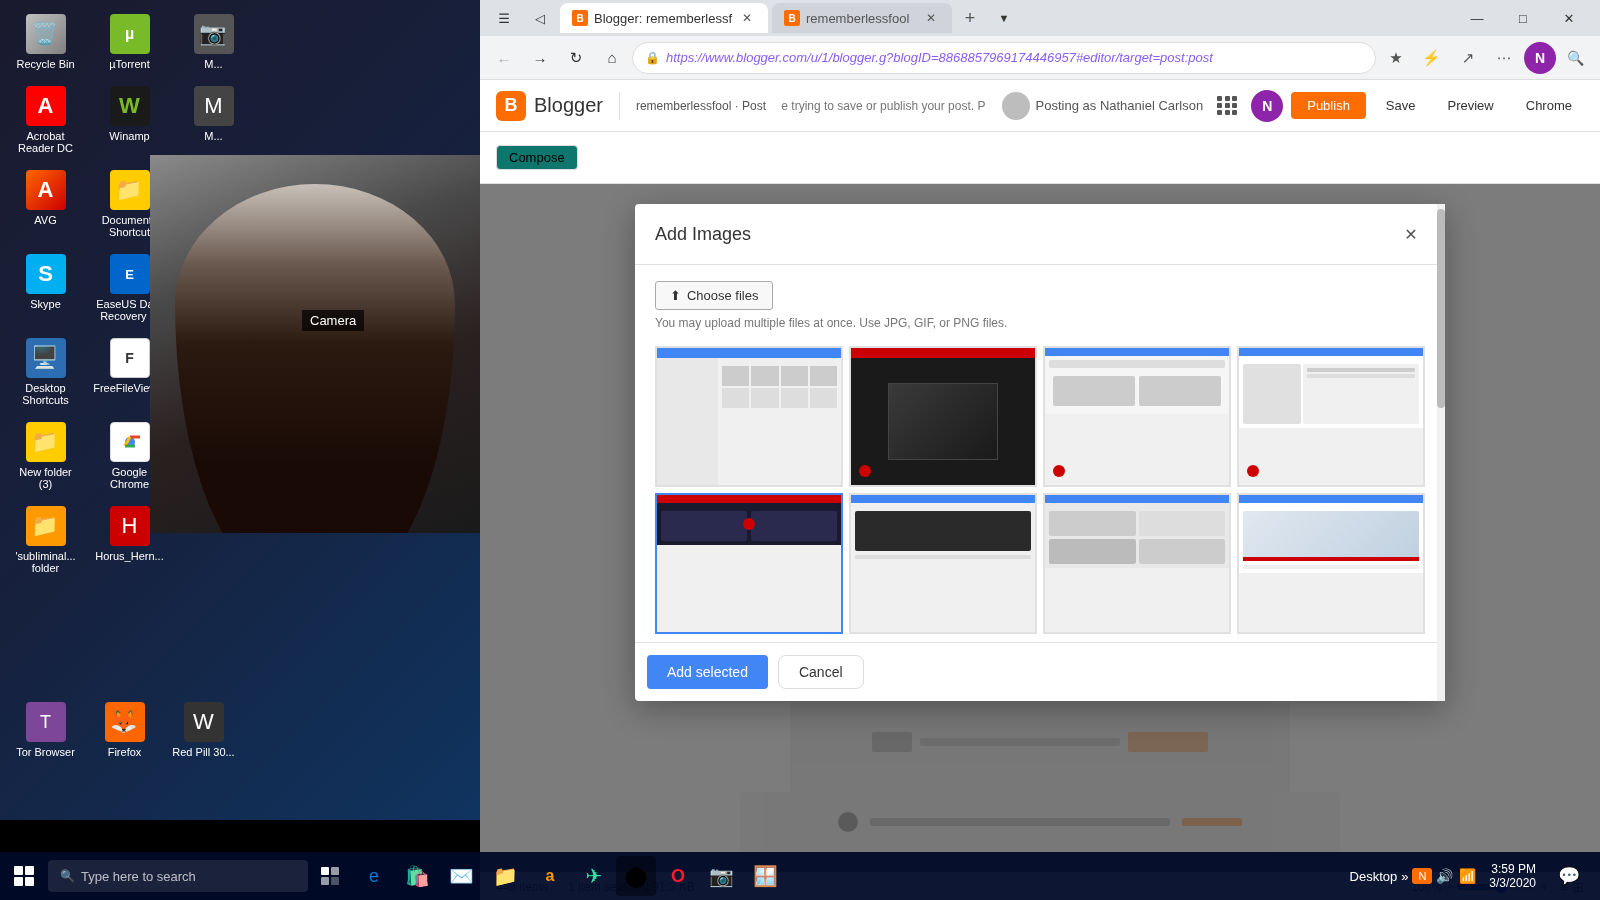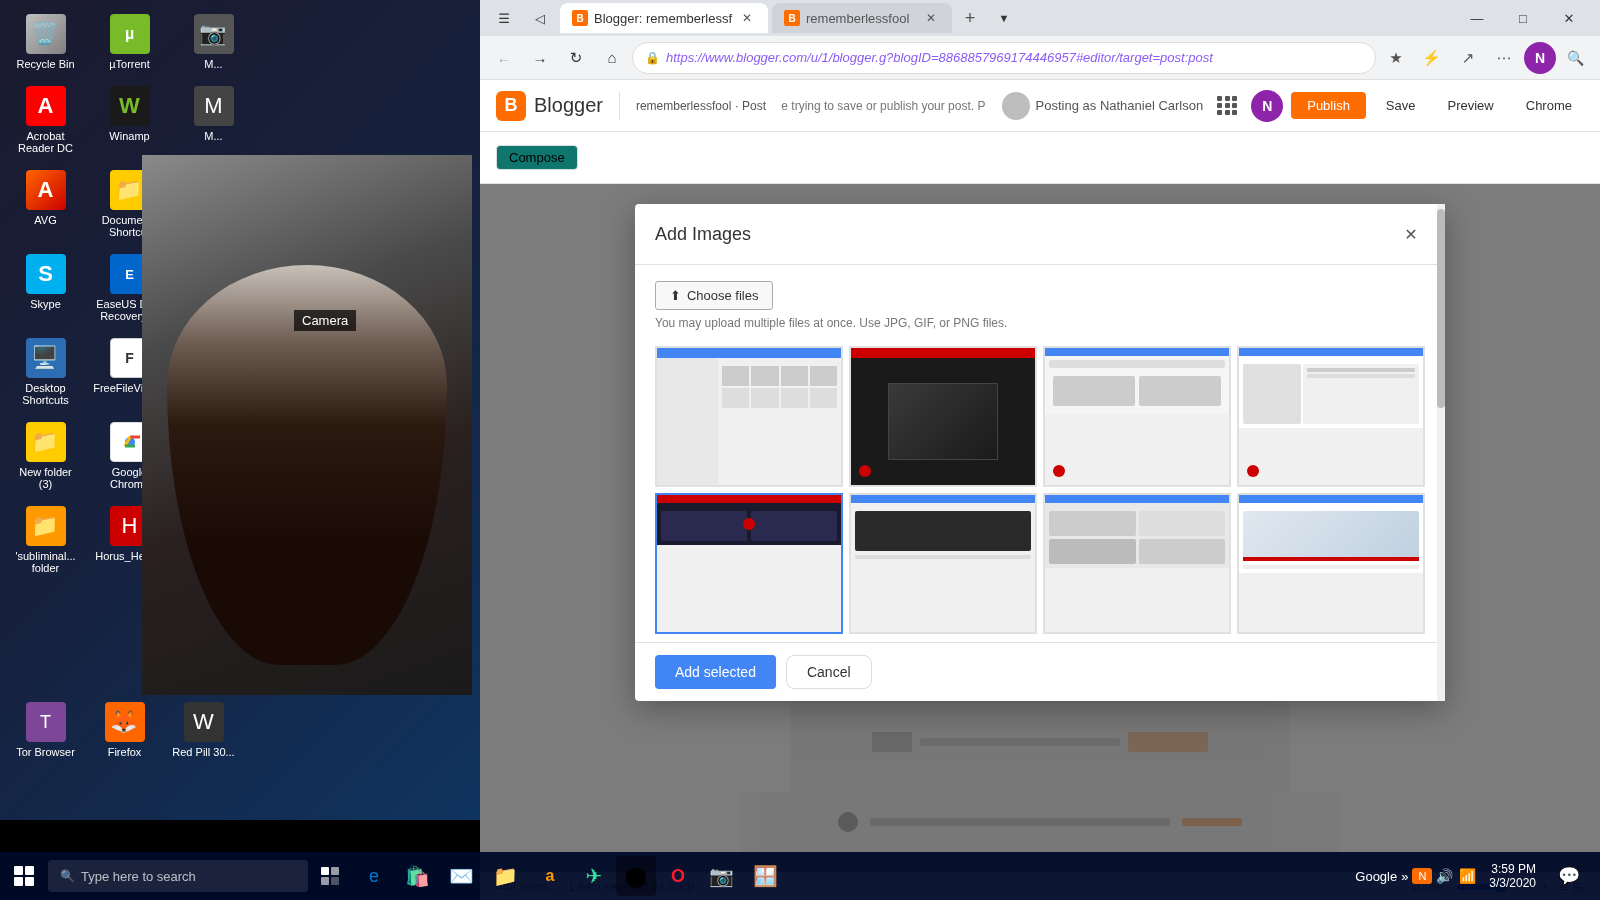--- a/index.html
+++ b/index.html
@@ -53,24 +53,24 @@
     .icon-newfolder { background: #ffcc00; }
     .icon-chrome { background: #fff; }
     .icon-subliminal { background: #ff9900; }
     .icon-horus { background: #cc0000; }
     .icon-tor { background: #7d4698; }
     .icon-firefox { background: #ff6600; }
 
     
     .webcam-area {
       position: absolute;
-      left: 142px;
+      left: 150px;
       top: 155px;
       width: 330px;
-      height: 540px;
+      height: 378px;
       background: #2a2a2a;
       overflow: hidden;
     }
     .webcam-feed {
       width: 100%;
       height: 100%;
       background: linear-gradient(160deg, #8a8a8a 0%, #4a4a4a 30%, #2a2020 60%, #1a1a1a 100%);
       display: flex;
       align-items: center;
       justify-content: center;
@@ -534,21 +534,21 @@
       background: #cc0000;
       border-radius: 50%;
       top: 50%;
       left: 50%;
       transform: translate(-50%, -50%);
       z-index: 10;
     }
 
     
     .modal-footer {
-      padding: 12px 20px;
+      padding: 12px 12px;
       border-top: 1px solid #e0e0e0;
       display: flex;
       gap: 10px;
     }
     .btn-add-selected {
       background: #4285f4;
       color: #fff;
       border: none;
       padding: 8px 20px;
       border-radius: 4px;
@@ -1127,21 +1127,21 @@
     <div class="win-taskbar-icon" style="color:#ff9900;font-weight:bold;font-size:16px;">a</div>
     <div class="win-taskbar-icon" style="color:#34e0a1;">✈</div>
     <div class="win-taskbar-icon" style="width:40px;height:40px;background:rgba(0,0,0,0.4);display:flex;align-items:center;justify-content:center;border-radius:4px;">⬤</div>
     <div class="win-taskbar-icon" style="color:#ff1b2d;font-size:18px;font-weight:bold;">O</div>
     <div class="win-taskbar-icon">📷</div>
     <div class="win-taskbar-icon">🪟</div>
   </div>
 
   <div class="win-taskbar-right">
     <div style="display:flex;align-items:center;gap:4px;color:#fff;font-size:13px;">
-      <span>Google</span>
+      <span>Desktop</span>
       <span>»</span>
     </div>
     <div style="background:#ff6c00;color:#fff;font-size:11px;border-radius:3px;padding:2px 6px;">N</div>
     <div class="win-sys-icons">
       <span style="cursor:pointer;">🔊</span>
       <span style="cursor:pointer;">📶</span>
     </div>
     <div class="win-clock">
       <div>3:59 PM</div>
       <div>3/3/2020</div>

